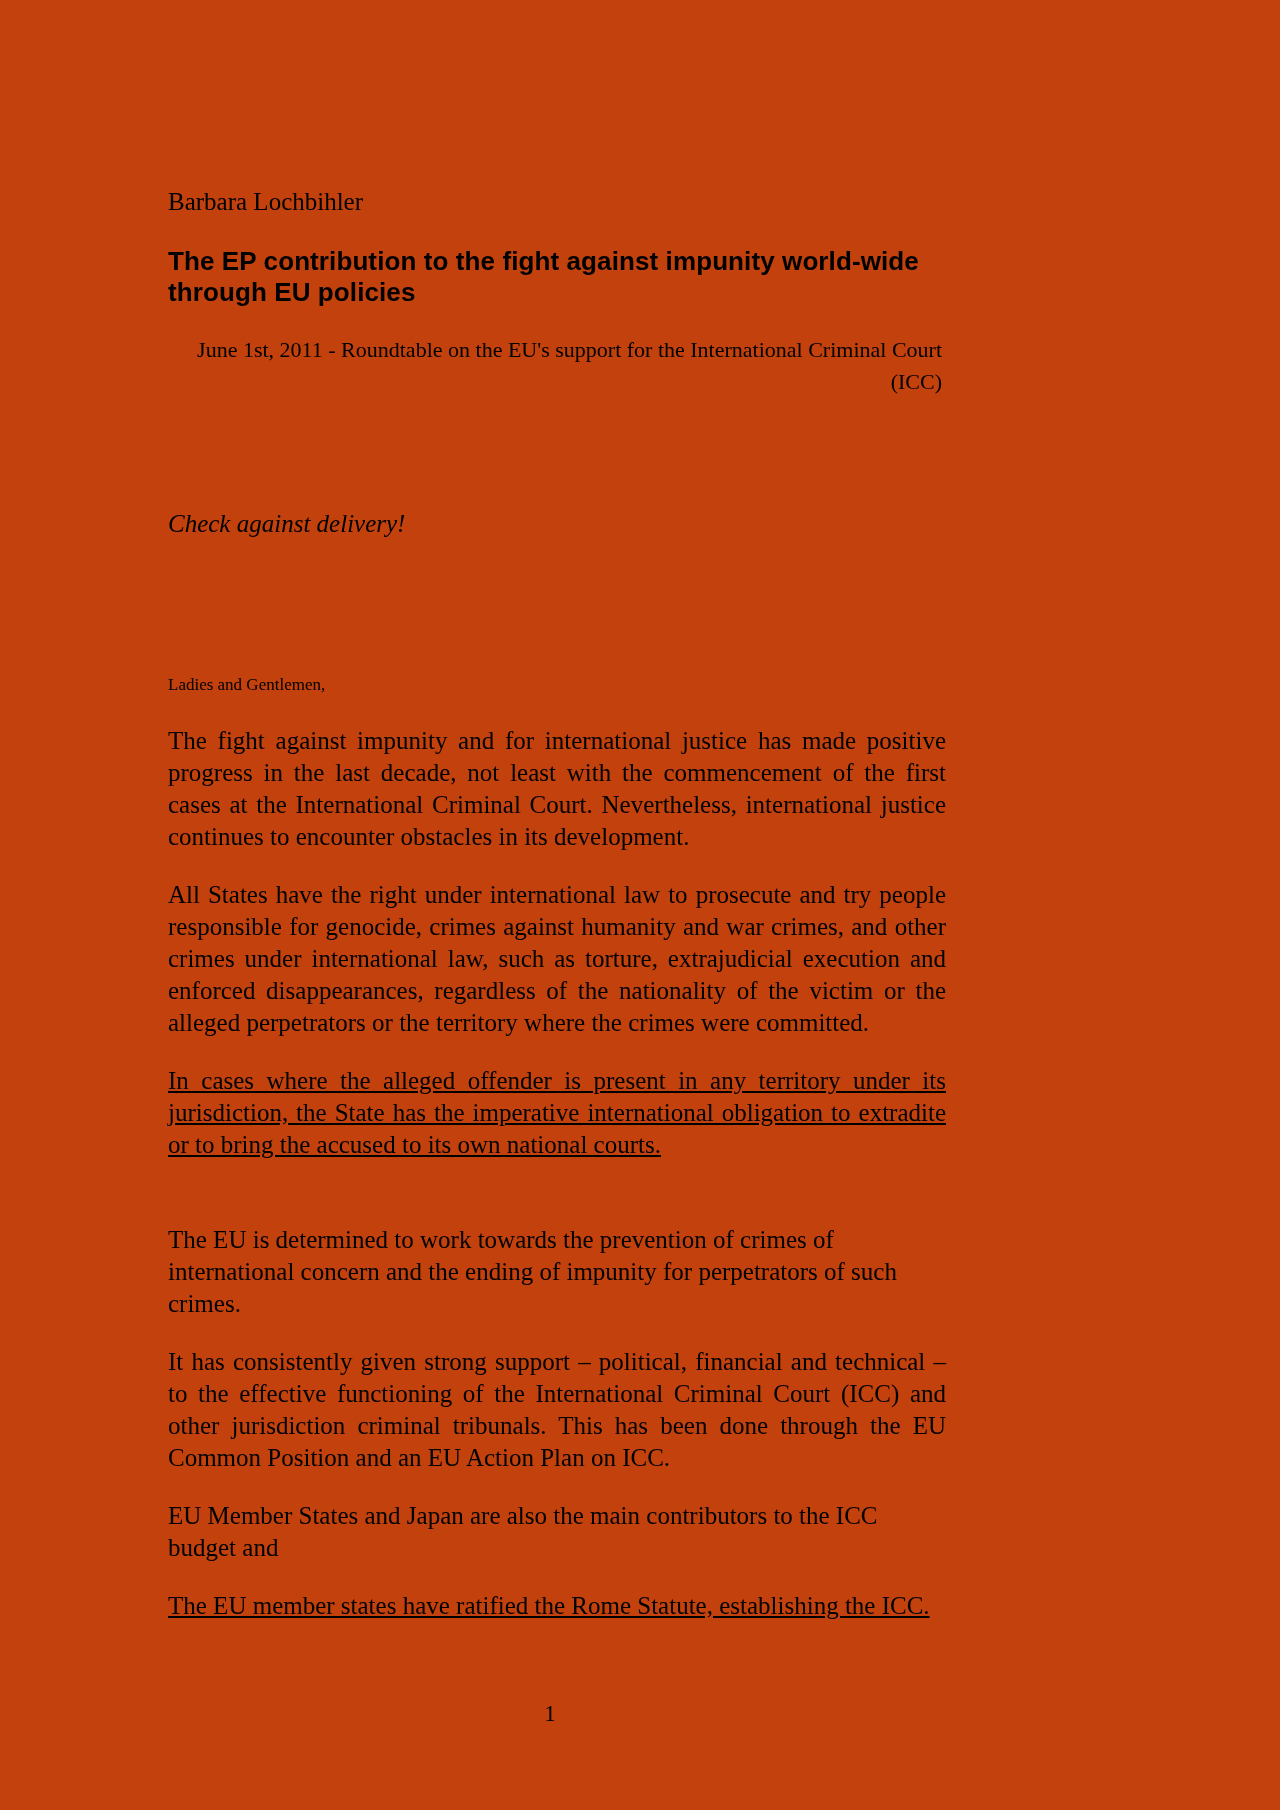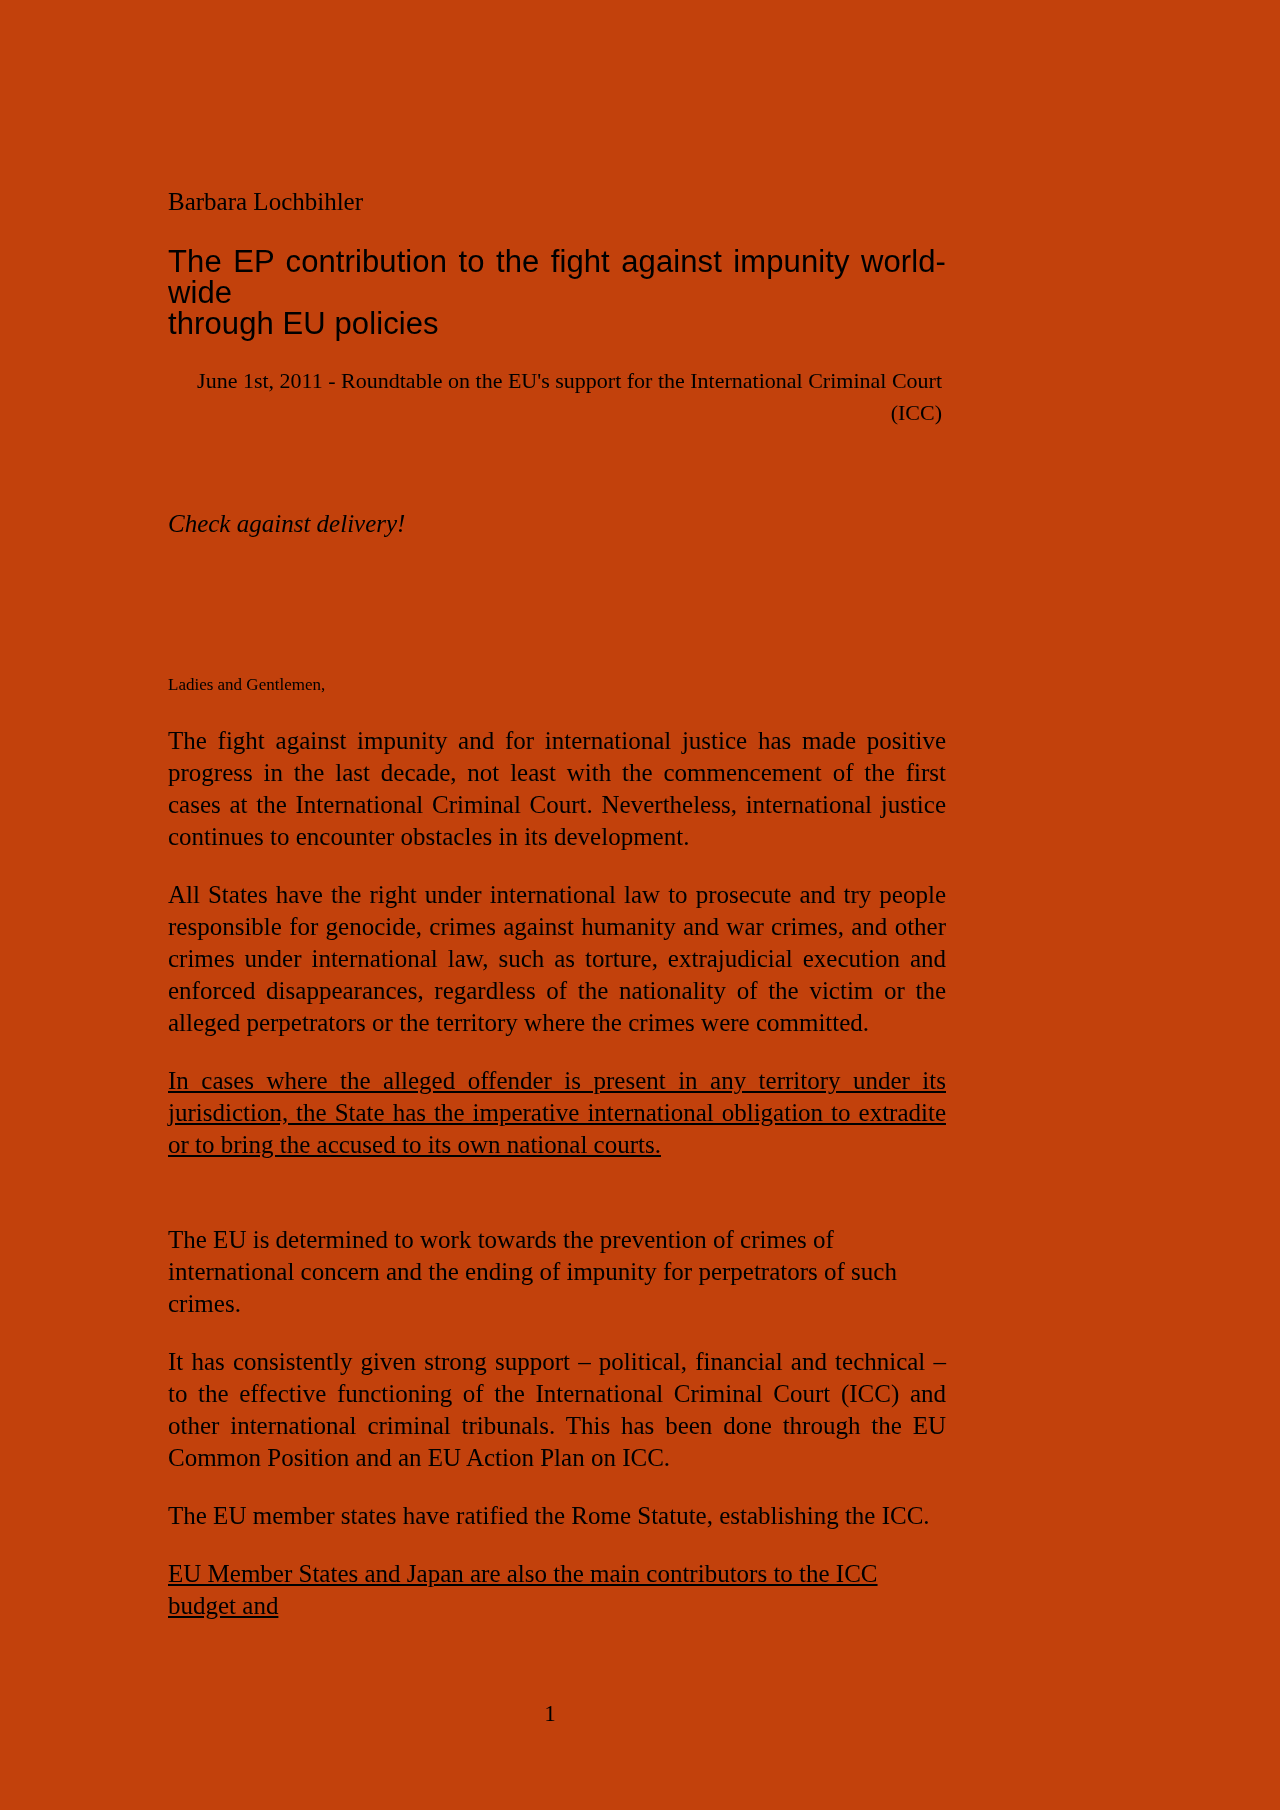--- a/index.html
+++ b/index.html
@@ -36,22 +36,22 @@
   .author {
     font-family: "Liberation Serif", "DejaVu Serif", serif;
     font-size: 25px;
     line-height: 32px;
     margin: 0 0 28px 0;
     text-align: left;
   }
 
   .doc-title {
     font-family: "Liberation Sans", "DejaVu Sans", sans-serif;
-    font-weight: normal;
-    font-size: 31px;
+    font-weight: bold;
+    font-size: 26px;
     line-height: 31px;
     text-align: justify;
     text-justify: inter-word;
     margin: 0 0 26px 0;
     letter-spacing: 0.1px;
   }
   .doc-title .lastline {
     display: block;
     text-align: left;
   }
@@ -138,20 +138,20 @@
   <div class="salutation">Ladies and Gentlemen,</div>
 
   <div class="body-block" style="top:725px;">
     <p class="para">The fight against impunity and for international justice has made positive progress in the last decade, not least with the commencement of the first cases at the International Criminal Court. Nevertheless, international justice continues to encounter obstacles in its development.</p>
     <p class="para">All States have the right under international law to prosecute and try people responsible for genocide, crimes against humanity and war crimes, and other crimes under international law, such as torture, extrajudicial execution and enforced disappearances, regardless of the nationality of the victim or the alleged perpetrators or the territory where the crimes were committed.</p>
     <p class="para">In cases where the alleged offender is present in any territory under its jurisdiction, the State has the imperative international obligation to extradite or to bring the accused to its own national courts.</p>
   </div>
 
   <div class="body-block" style="top:1224px;">
     <p class="para ragged">The EU is determined to work towards the prevention of crimes of international concern and the ending of impunity for perpetrators of such crimes.</p>
-    <p class="para">It has consistently given strong support – political, financial and technical – to the effective functioning of the International Criminal Court (ICC) and other international criminal tribunals. This has been done through the EU Common Position and an EU Action Plan on ICC.</p>
+    <p class="para">It has consistently given strong support – political, financial and technical – to the effective functioning of the International Criminal Court (ICC) and other jurisdiction criminal tribunals. This has been done through the EU Common Position and an EU Action Plan on ICC.</p>
+    <p class="para ragged">EU Member States and Japan are also the main contributors to the ICC budget and</p>
     <p class="para ragged">The EU member states have ratified the Rome Statute, establishing the ICC.</p>
-    <p class="para ragged">EU Member States and Japan are also the main contributors to the ICC budget and</p>
   </div>
 
   <div class="page-number">1</div>
 
 </div>
 
 </body></html>

